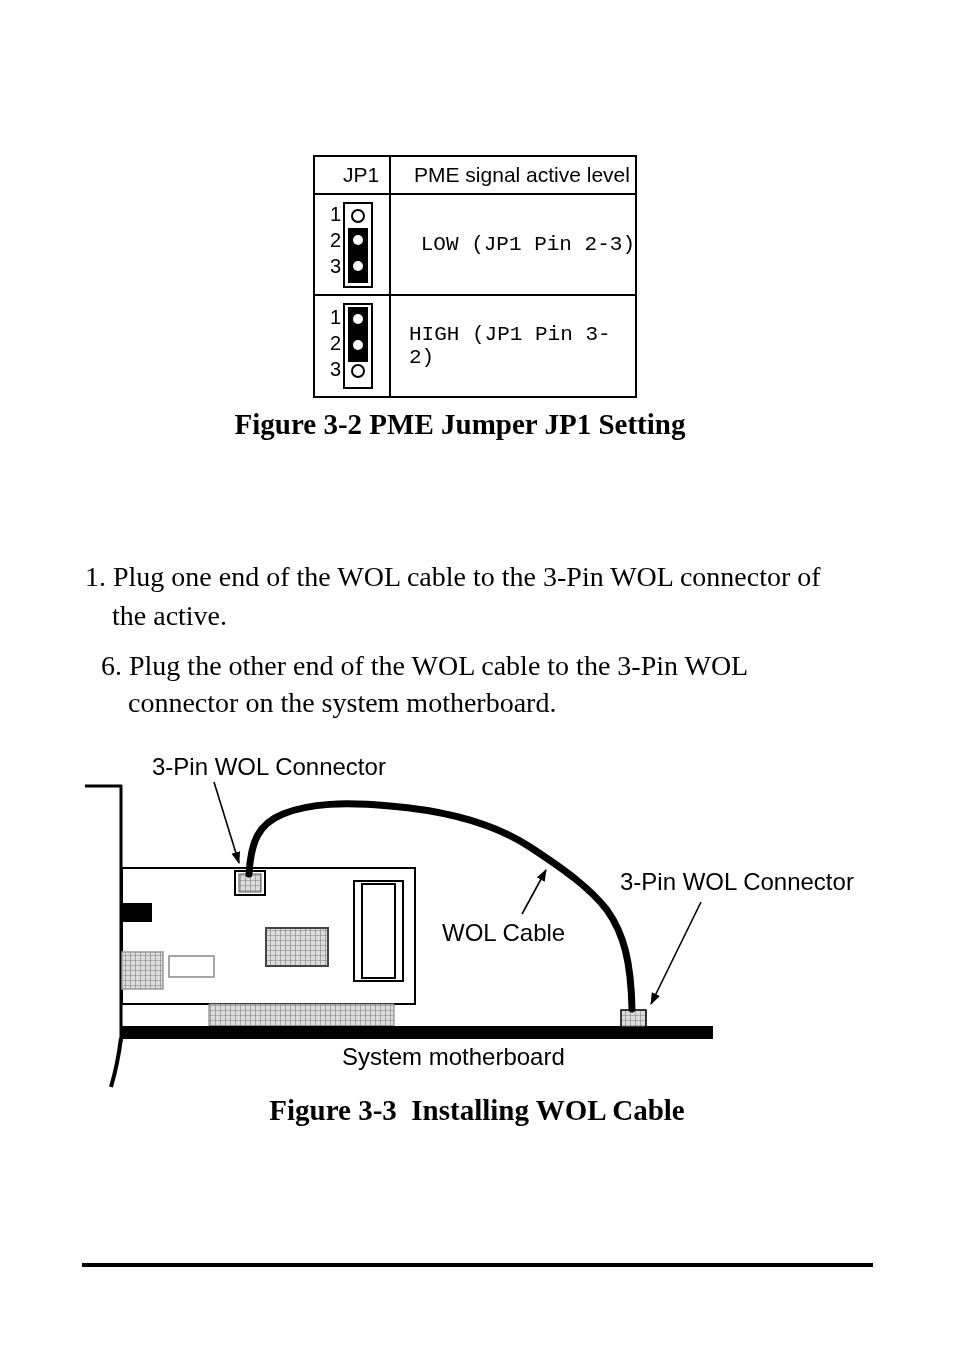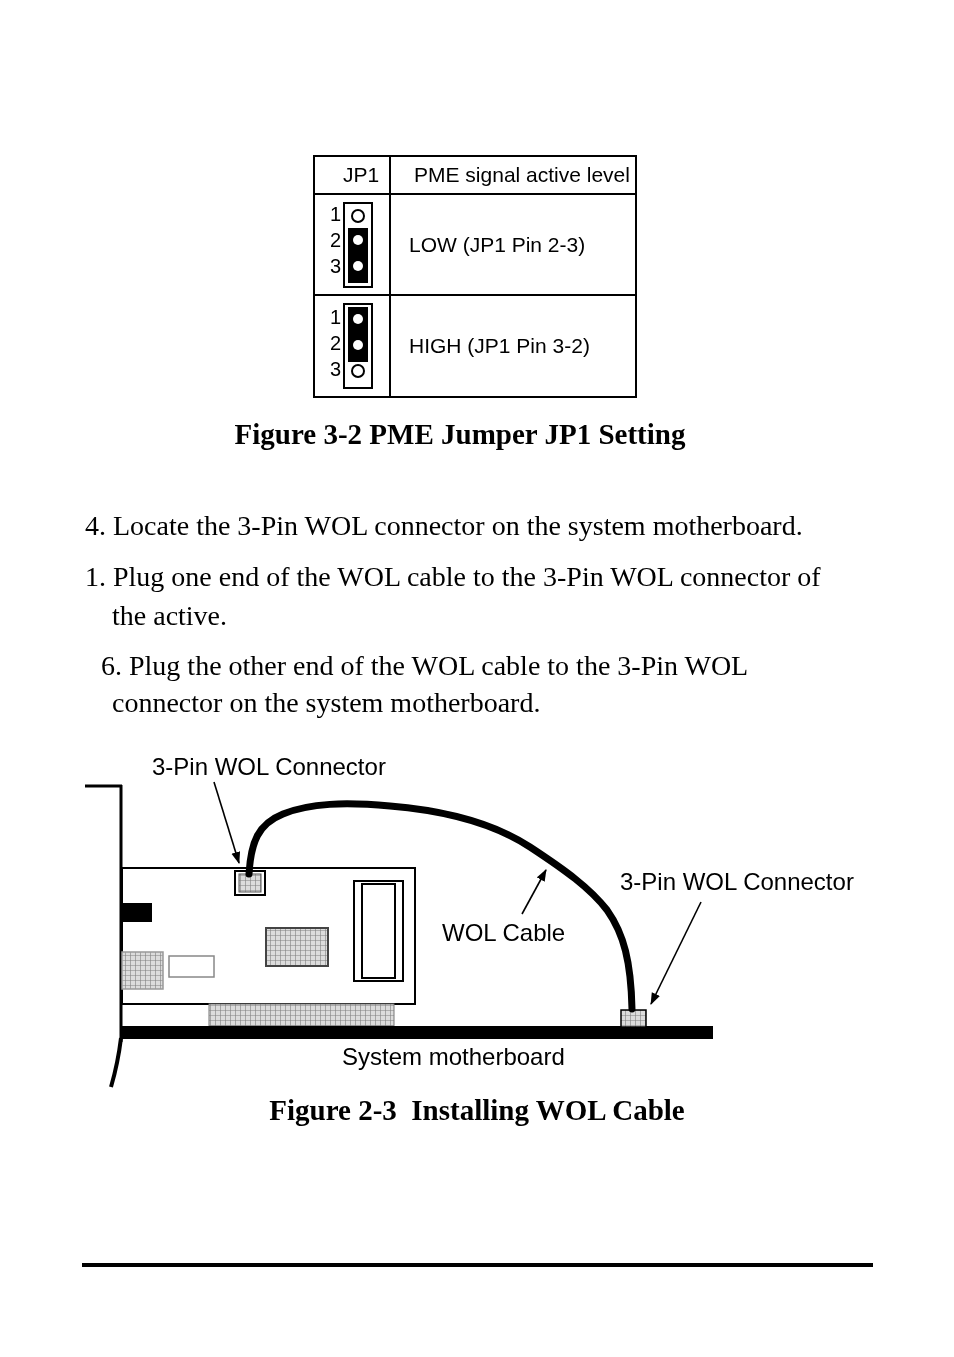--- a/index.html
+++ b/index.html
@@ -13,33 +13,33 @@
   .jp1-table {
     position:absolute; left:313px; top:155px; width:324px; height:243px;
     border:2px solid #000; display:grid;
     grid-template-columns:76px 244px; grid-template-rows:38px 101px 100px;
     font-family:"Liberation Sans", sans-serif; font-size:21px;
   }
   .cell { position:relative;padding-left:18px; }
   .col1 { border-right:2px solid #000; }
   .hdr  { border-bottom:2px solid #000; display:flex; align-items:center; justify-content:center; }
   .row1 { border-bottom:2px solid #000; }
-  .val  { display:flex; align-items:center; justify-content:flex-start; }
+  .val  { display:flex; align-items:center; justify-content:flex-end;font-family:Liberation Mono, monospace; }
   .pin-num { position:absolute; left:0; width:26px; text-align:right; font-size:20px; line-height:22px; }
   .jumper-box { position:absolute; left:28px; width:30px; height:86px; border:2px solid #000; background:#fff; }
   .pin-circle { position:absolute; width:14px; height:14px; border:2px solid #000; border-radius:50%; background:#fff; }
   .jumper-cap { position:absolute; left:33px; width:20px; height:55px; background:#000; }
   .cap-dot { position:absolute; left:38px; width:10px; height:10px; border-radius:50%; background:#fff; }
 
   
   .caption {
     position:absolute; font-weight:bold; font-size:29px; white-space:pre;
     font-family:"Liberation Serif", serif; text-align:center;
   }
-  .caption-3-2 { left:0; top:418px; width:920px; }
+  .caption-3-2 { left:0; top:408px; width:920px; }
   .caption-3-3 { left:0; top:1094px; width:954px; }
 
   
   .body-line { position:absolute; font-size:28px; line-height:32px; white-space:pre; }
 
   
   .diagram { position:absolute; left:0; top:740px; }
   .dlabel { font-family:"Liberation Sans", sans-serif; font-size:24px; fill:#000; }
 
   
@@ -82,25 +82,24 @@
       <div class="cap-dot" style="top:44px"></div>
       <div class="pin-circle" style="left:36px; top:68px"></div>
     </div>
     <div class="cell val">
       <span>HIGH (JP1 Pin 3-2)</span>
     </div>
   </div>
 
   <div class="caption caption-3-2">Figure 3-2 PME Jumper JP1 Setting</div>
 
-  <div class="body-line" style="left:85px;  top:510px">4. Locate the 3-Pin WOL connector on the system motherboard.</div>
   <div class="body-line" style="left:85px;  top:561px">1. Plug one end of the WOL cable to the 3-Pin WOL connector of</div>
   <div class="body-line" style="left:112px; top:600px">the active.</div>
   <div class="body-line" style="left:101px;  top:650px">6. Plug the other end of the WOL cable to the 3-Pin WOL</div>
-  <div class="body-line" style="left:112px; top:687px">connector on the system motherboard.</div>
+  <div class="body-line" style="left:128px; top:687px">connector on the system motherboard.</div>
 
   <svg class="diagram" width="954" height="370" viewBox="0 740 954 370">
     <defs>
       <pattern id="hatch" width="5" height="5" patternUnits="userSpaceOnUse">
         <rect width="5" height="5" fill="#dcdcdc"></rect>
         <path d="M0 0 H5 M0 0 V5" stroke="#808080" stroke-width="1.2"></path>
       </pattern>
       <marker id="ah" markerWidth="14" markerHeight="10" refX="11" refY="4.5" orient="auto" markerUnits="userSpaceOnUse">
         <path d="M0,0 L12,4.5 L0,9 Z" fill="#000"></path>
       </marker>
@@ -133,16 +132,16 @@
     <line x1="214" y1="782" x2="239" y2="863" stroke="#000" stroke-width="1.6" marker-end="url(#ah)"></line>
     <line x1="522" y1="914" x2="546" y2="870" stroke="#000" stroke-width="1.6" marker-end="url(#ah)"></line>
     <line x1="701" y1="902" x2="651" y2="1004" stroke="#000" stroke-width="1.6" marker-end="url(#ah)"></line>
 
     <text class="dlabel" x="152" y="775">3-Pin WOL Connector</text>
     <text class="dlabel" x="442" y="941">WOL Cable</text>
     <text class="dlabel" x="620" y="890">3-Pin WOL Connector</text>
     <text class="dlabel" x="342" y="1065">System motherboard</text>
   </svg>
 
-  <div class="caption caption-3-3">Figure 2-3  Installing WOL Cable</div>
+  <div class="caption caption-3-3">Figure 3-3  Installing WOL Cable</div>
 
   <div class="bottom-rule"></div>
 </div>
 
 </body></html>

